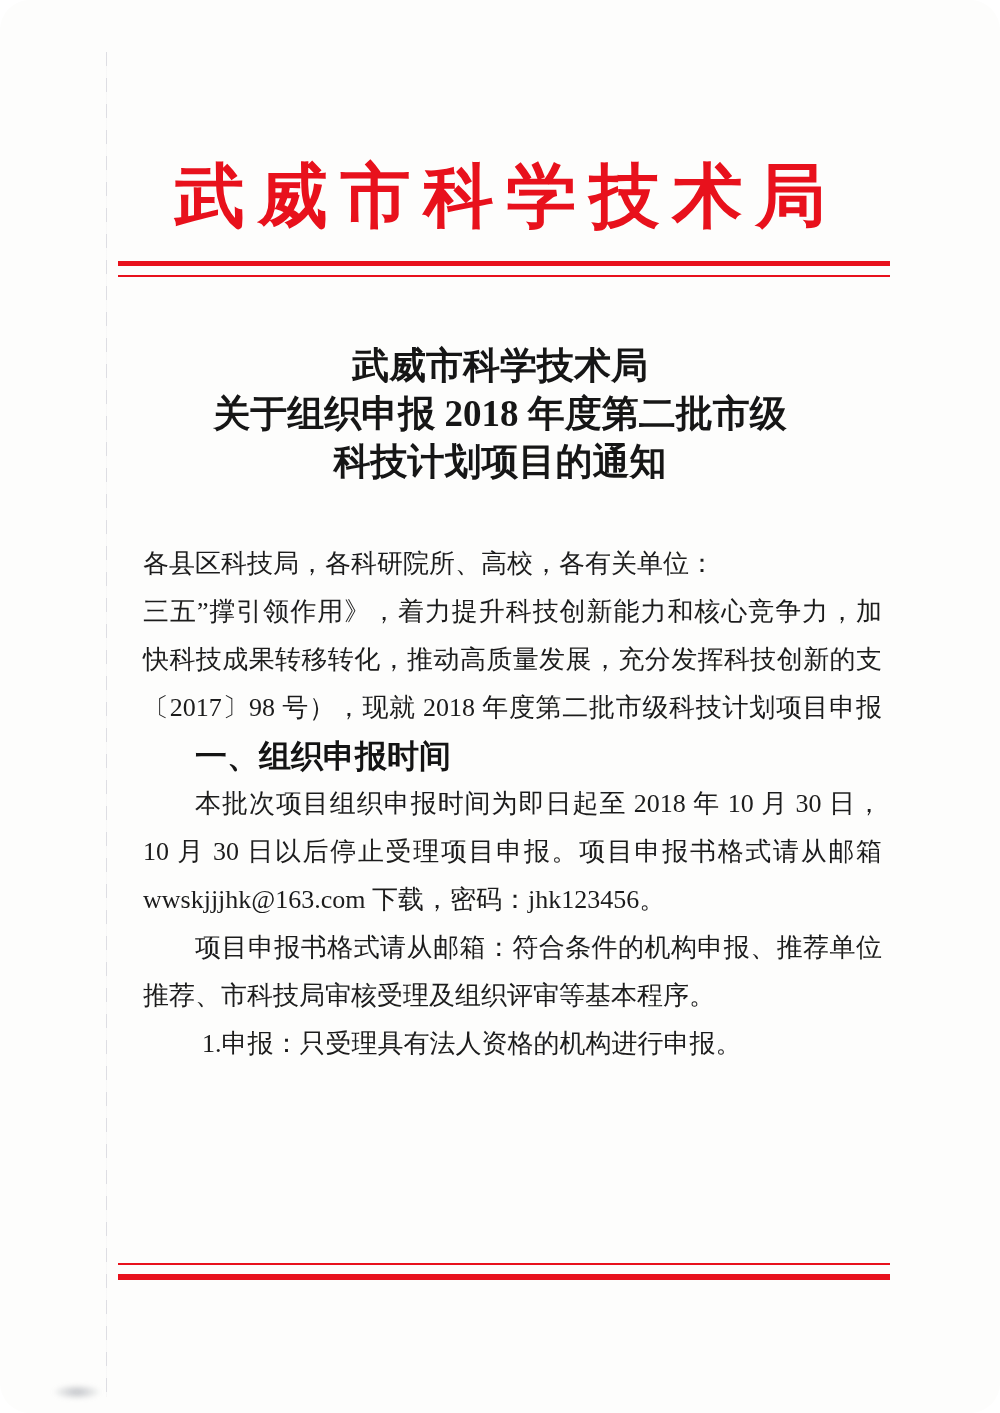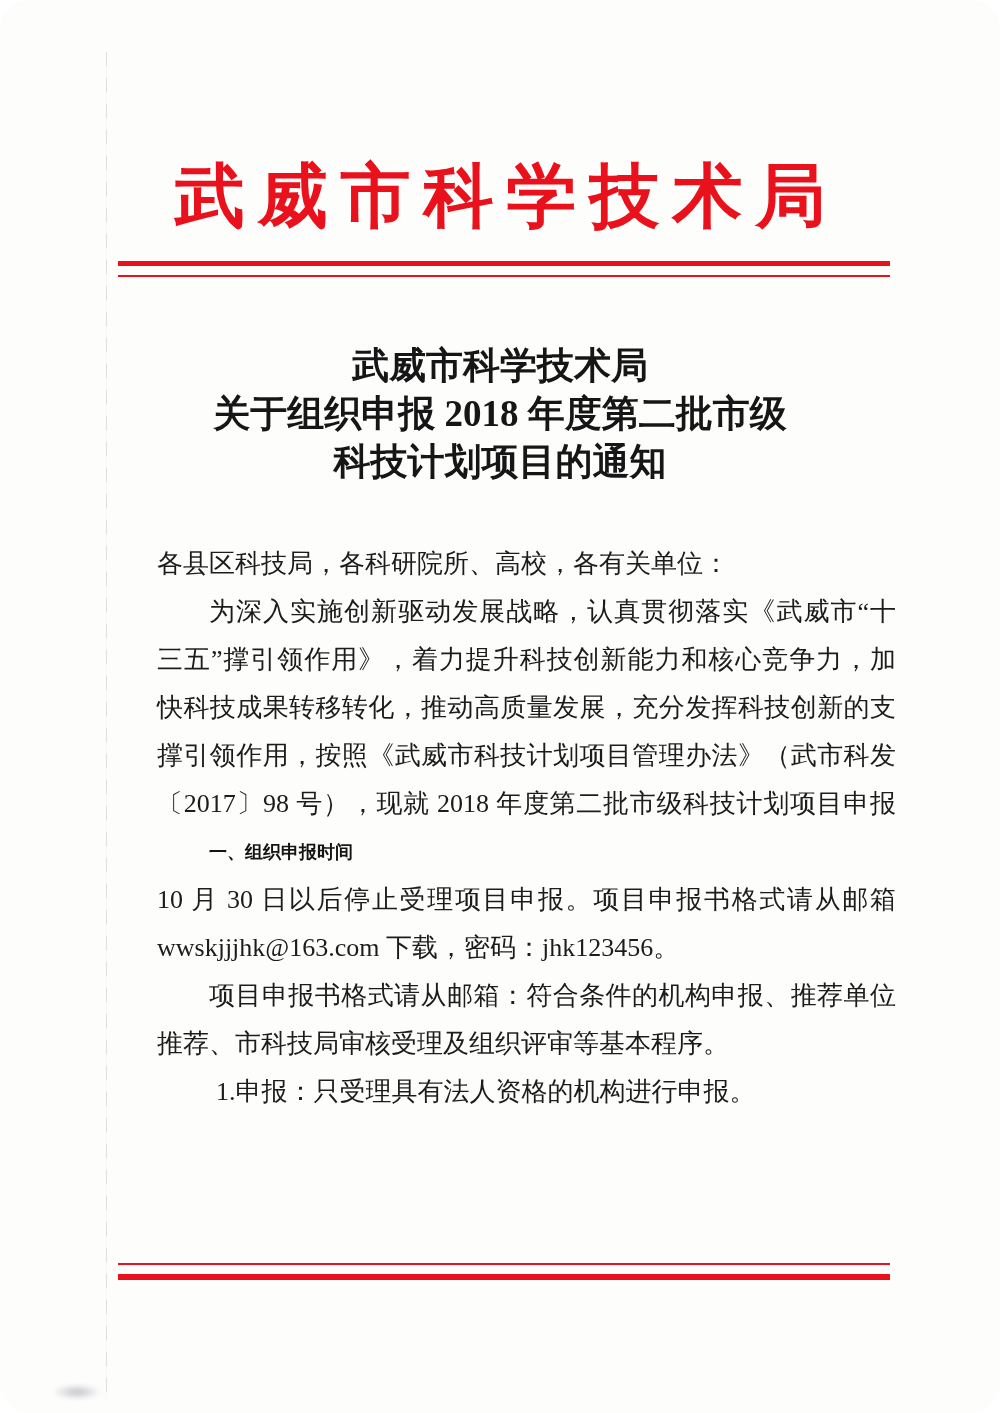--- a/index.html
+++ b/index.html
@@ -54,38 +54,38 @@
     width: 100%;
     text-align: center;
     color: #161616;
     font-family: "Liberation Serif", serif;
     font-weight: bold;
     font-size: 37px;
     line-height: 48px;
   }
   .body-text {
     position: absolute;
-    left: 157px; top: 540px;
+    left: 143px; top: 540px;
     width: 739px;
     color: #1c1c1c;
     font-size: 26px;
   }
   .line { height: 48px; line-height: 48px; white-space: nowrap; }
   .j {
     white-space: normal;
     text-align: justify;
     text-align-last: justify;
     text-justify: inter-character;
   }
   .ind  { padding-left: 52px; box-sizing: border-box; }
   .ind2 { padding-left: 59px; box-sizing: border-box; }
   .h {
     font-family: "Liberation Sans", sans-serif;
     font-weight: bold;
-    font-size: 18px;
+    font-size: 32px;
     color: #141414;
   }
 </style>
 </head>
 <body>
 
 <div class="page">
 
   <div class="scan-line"></div>
   <div class="smudge"></div>
@@ -96,26 +96,25 @@
   <div class="rule rule-top-thin"></div>
 
   <div class="doc-title">
     <div>武威市科学技术局</div>
     <div>关于组织申报 2018 年度第二批市级</div>
     <div>科技计划项目的通知</div>
   </div>
 
   <div class="body-text">
     <div class="line">各县区科技局，各科研院所、高校，各有关单位：</div>
-    <div class="line j ind">为深入实施创新驱动发展战略，认真贯彻落实《武威市“十</div>
     <div class="line j">三五”撑引领作用》，着力提升科技创新能力和核心竞争力，加</div>
     <div class="line j">快科技成果转移转化，推动高质量发展，充分发挥科技创新的支</div>
-    <div class="line j">撑引领作用，按照《武威市科技计划项目管理办法》（武市科发</div>
     <div class="line j">〔2017〕98 号），现就 2018 年度第二批市级科技计划项目申报</div>
     <div class="line h ind">一、组织申报时间</div>
+    <div class="line j ind">本批次项目组织申报时间为即日起至 2018 年 10 月 30 日，</div>
     <div class="line j">10 月 30 日以后停止受理项目申报。项目申报书格式请从邮箱</div>
     <div class="line">wwskjjjhk@163.com 下载，密码：jhk123456。</div>
     <div class="line j ind">项目申报书格式请从邮箱：符合条件的机构申报、推荐单位</div>
     <div class="line">推荐、市科技局审核受理及组织评审等基本程序。</div>
     <div class="line ind2">1.申报：只受理具有法人资格的机构进行申报。</div>
   </div>
 
   <div class="rule rule-bot-thin"></div>
   <div class="rule rule-bot-thick"></div>
 

